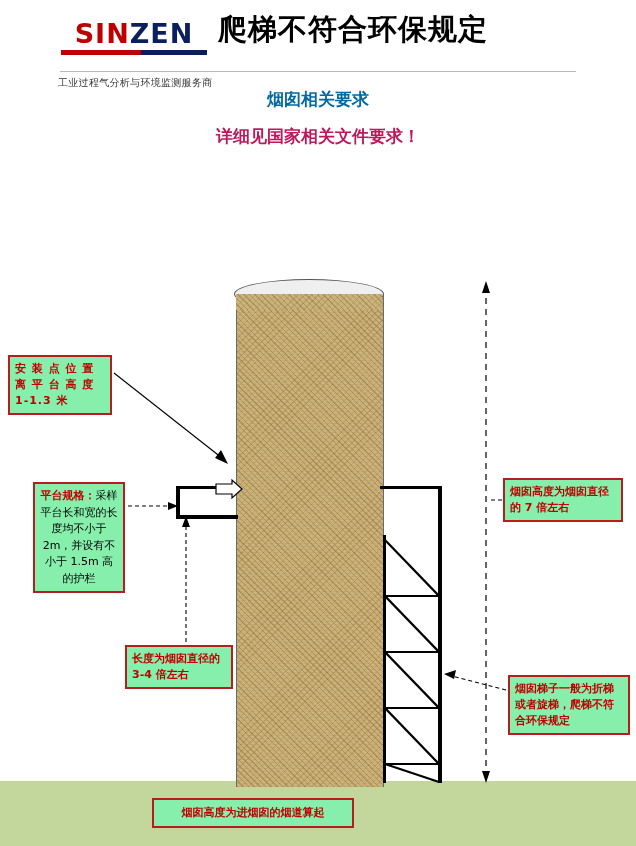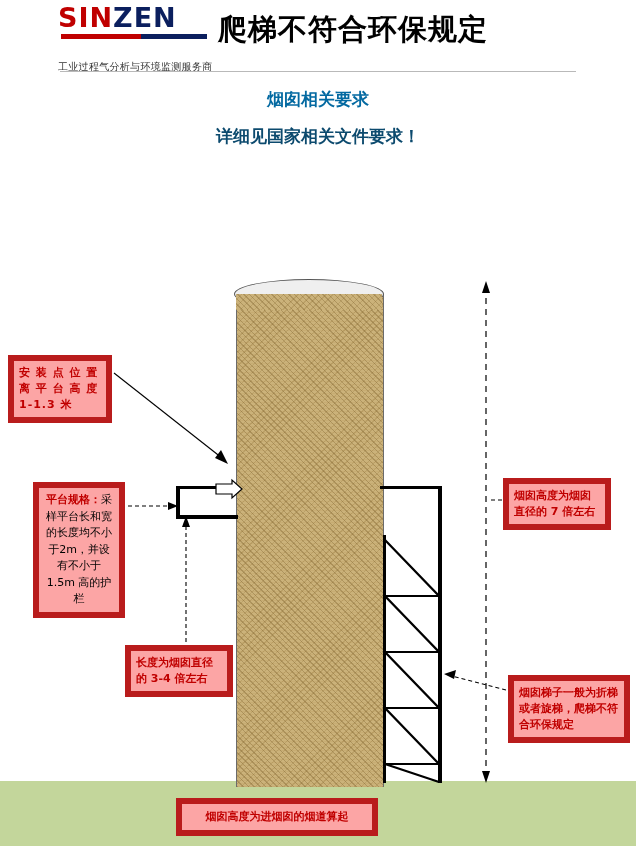--- a/index.html
+++ b/index.html
@@ -18,23 +18,23 @@
   
   .header {
     position: absolute;
     left: 0; top: 0;
     width: 636px;
     height: 72px;
   }
   .logo-block {
     position: absolute;
     left: 58px;
-    top: 4px;
+    top: 20px;
     width: 152px;
-    text-align: left;
+    text-align: center;
   }
   .logo-word {
     font-family: "DejaVu Sans", "Liberation Sans", sans-serif;
     font-weight: bold;
     font-size: 27px;
     letter-spacing: 1px;
     color: #0b1f5e;
     line-height: 1;
   }
   .logo-word .red {
@@ -82,21 +82,21 @@
     font-weight: bold;
     color: #0369a1;
   }
   .title-sub {
     position: absolute;
     left: 0; top: 125px;
     width: 636px;
     text-align: center;
     font-size: 17px;
     font-weight: bold;
-    color: #0c4a6e;
+    color: #be185d;
   }
 
   
   .diagram {
     position: absolute;
     left: 0; top: 0;
     width: 636px;
     height: 846px;
   }
 
@@ -196,22 +196,22 @@
     left: 383px;
     top: 535px;
     width: 3px;
     height: 248px;
     background: #000000;
   }
 
   
   .callout {
     position: absolute;
-    border: 6px solid #b91c1c;
-    background: #fca5a5;
+    border: 2px solid #b91c1c;
+    background: #86efac;
     color: #c00000;
     font-weight: bold;
     font-size: 11px;
     line-height: 1.45;
     padding: 4px 5px;
     box-sizing: border-box;
   }
 
   #callout-install {
     left: 8px;
@@ -234,34 +234,33 @@
     font-weight: bold;
   }
   #callout-length {
     left: 125px;
     top: 645px;
     width: 108px;
   }
   #callout-height7 {
     left: 503px;
     top: 478px;
-    width: 108px;
+    width: 120px;
   }
   #callout-ladder {
     left: 508px;
     top: 675px;
     width: 122px;
   }
   #callout-bottom {
     left: 152px;
     top: 798px;
     width: 202px;
     text-align: center;
     padding: 5px 4px;
-    margin-left: 24px;
   }
 
   
   .connectors {
     position: absolute;
     left: 0; top: 0;
     width: 636px;
     height: 846px;
     pointer-events: none;
   }

